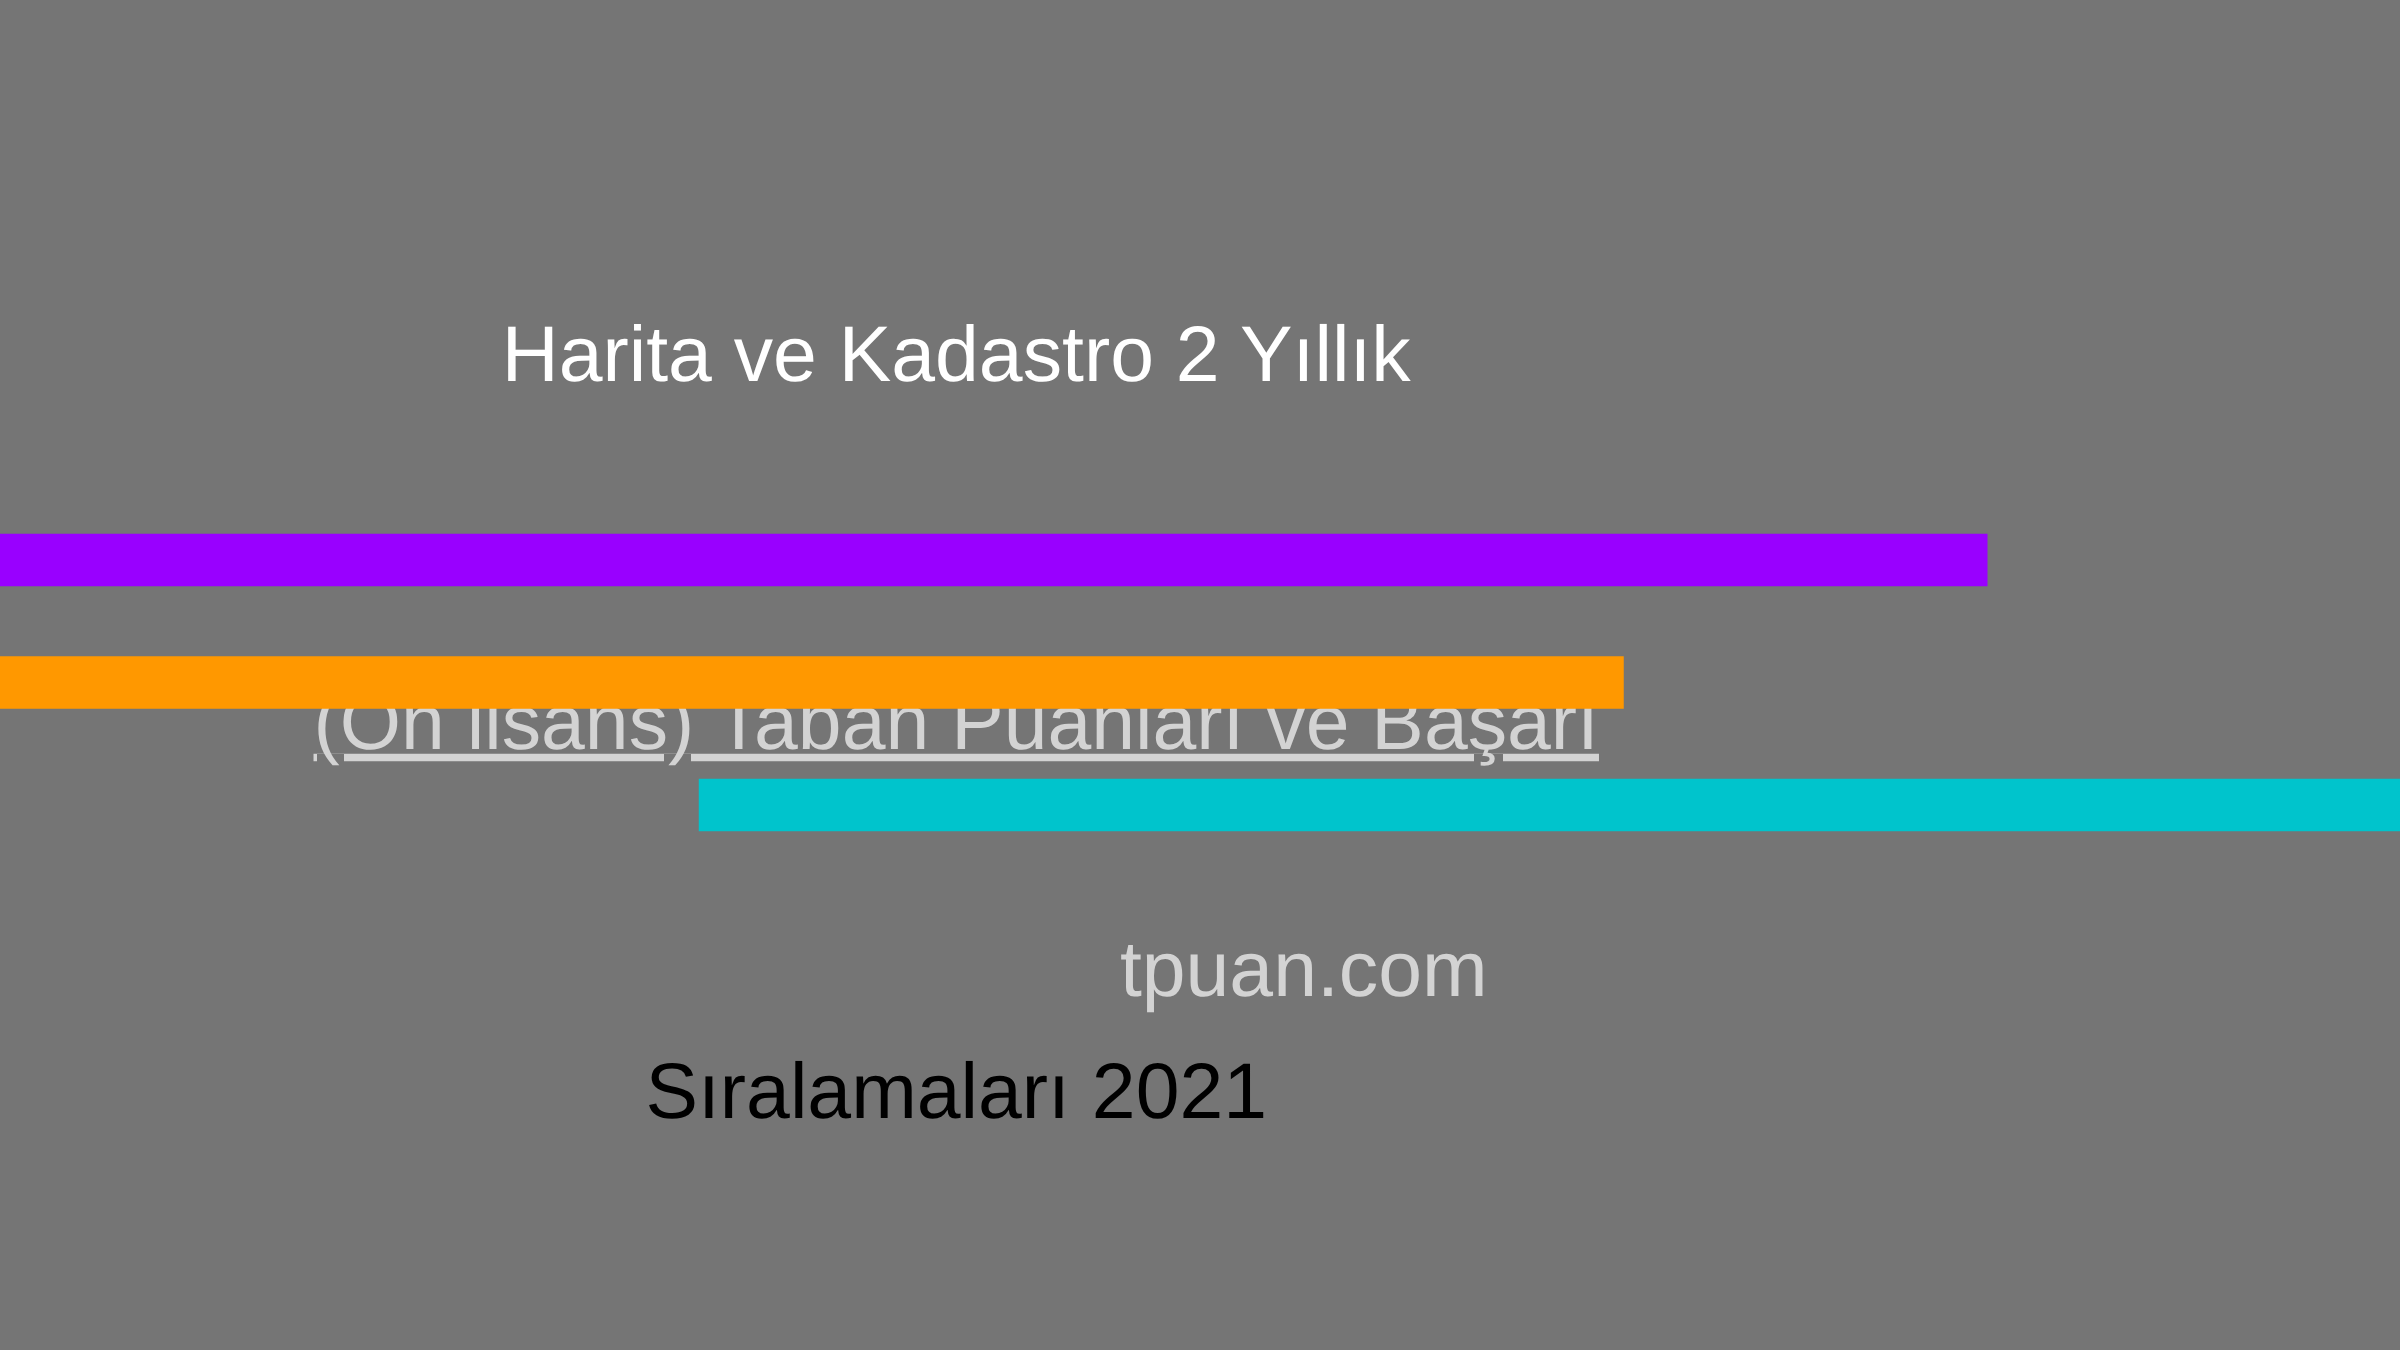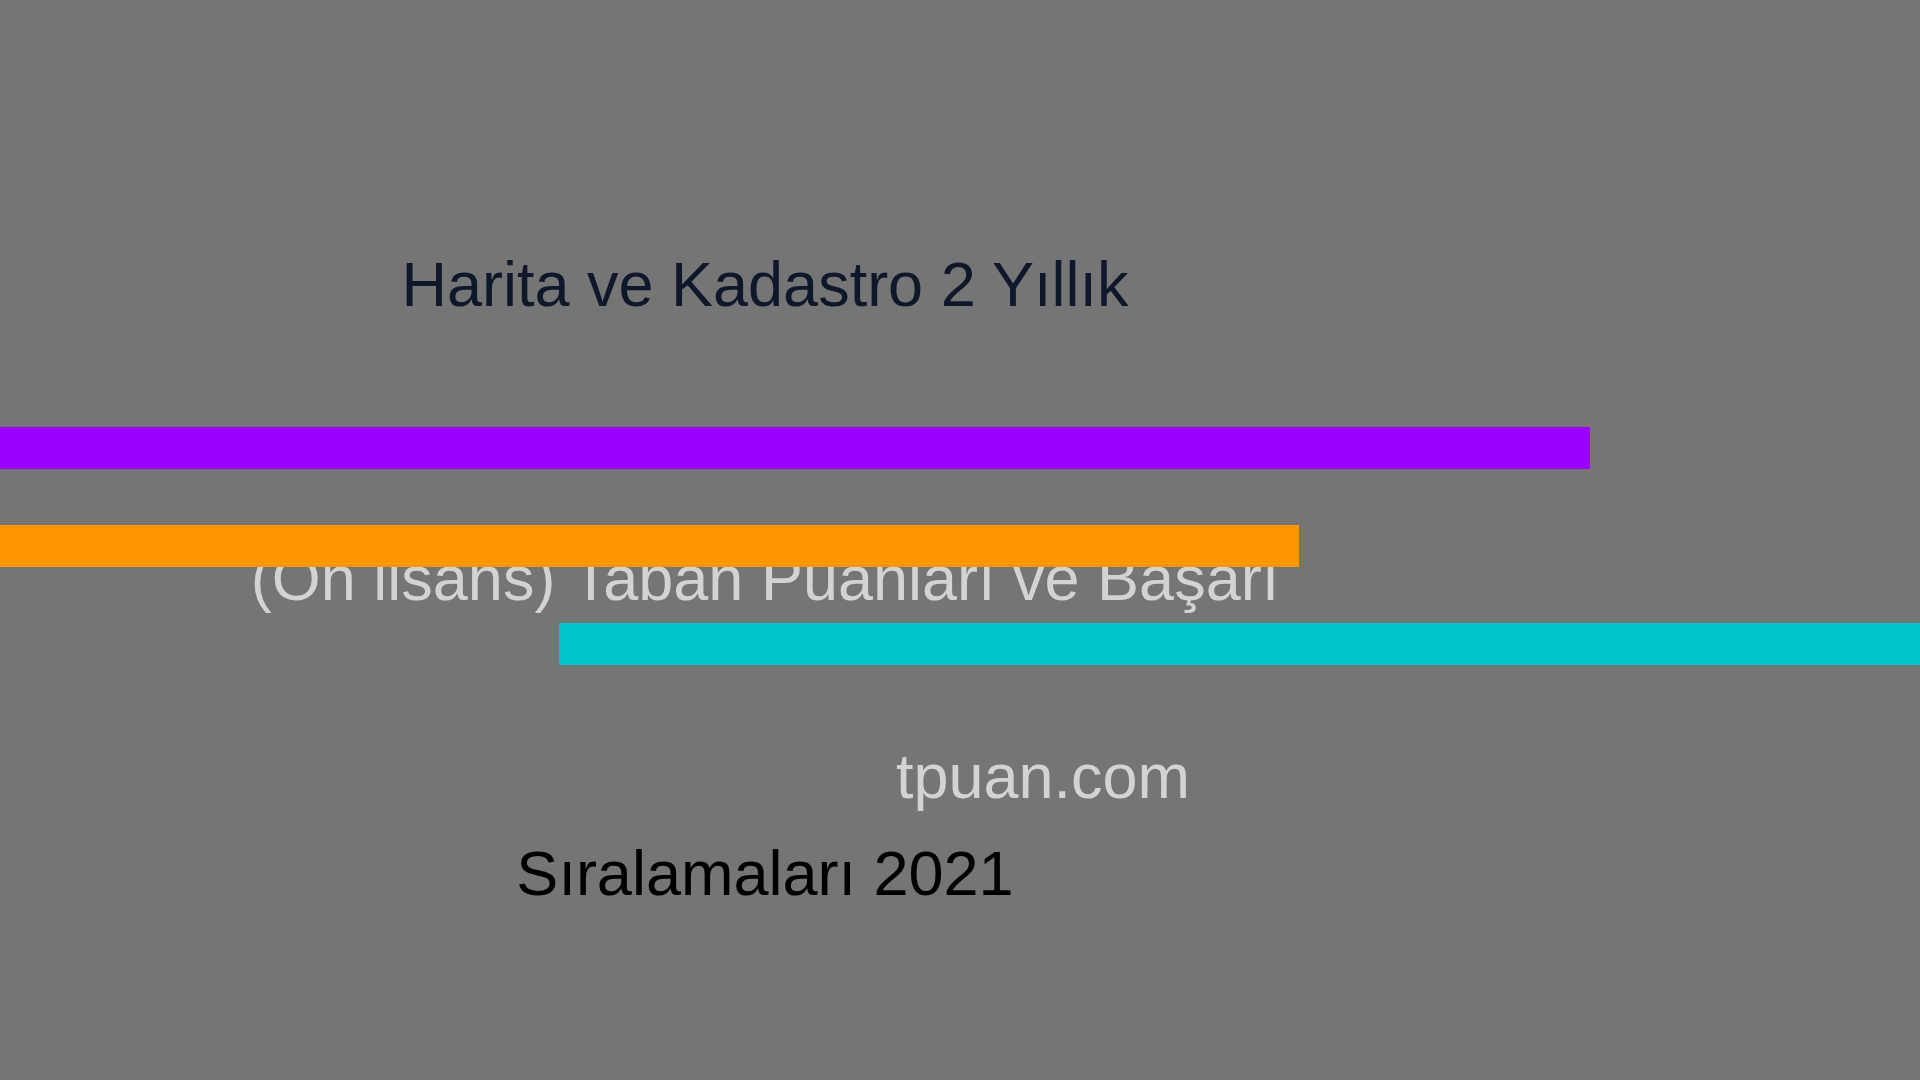--- a/index.html
+++ b/index.html
@@ -82,22 +82,22 @@
     line-height: 1.25;
     white-space: pre;
   }
 </style>
 </head>
 <body style="background: rgb(117, 117, 117);">
 
 <div id="canvas" style="background: rgb(117, 117, 117);">
 
   <div class="title-block" style="color: rgb(211, 211, 211);">
-    <span class="title-line" style="color: #0f172a;">Harita ve Kadastro 2 Yıllık</span>
-    <span class="title-line" style="color: rgb(211, 211, 211);">(Ön lisans) Taban Puanları ve Başarı</span>
+    <span class="title-line" style="color: #ffffff;">Harita ve Kadastro 2 Yıllık</span>
+    <span class="title-line" style="color: rgb(211, 211, 211); text-decoration: underline;">(Ön lisans) Taban Puanları ve Başarı</span>
     <span class="title-line" style="color: #000000;">Sıralamaları 2021</span>
   </div>
 
   <div class="bar bar-1" style="left: 0px; top: 427px; width: 1590px; height: 42px; background: rgb(153, 0, 255);"></div>
   <div class="bar bar-2" style="left: 0px; top: 525px; width: 1299px; height: 42px; background: rgb(255, 152, 0);"></div>
   <div class="bar bar-3" style="left: 559px; top: 623px; width: 1372px; height: 42px; background: rgb(0, 196, 204);"></div>
 
   <div class="watermark" style="color: rgb(211, 211, 211);">tpuan.com</div>
 
 </div>

